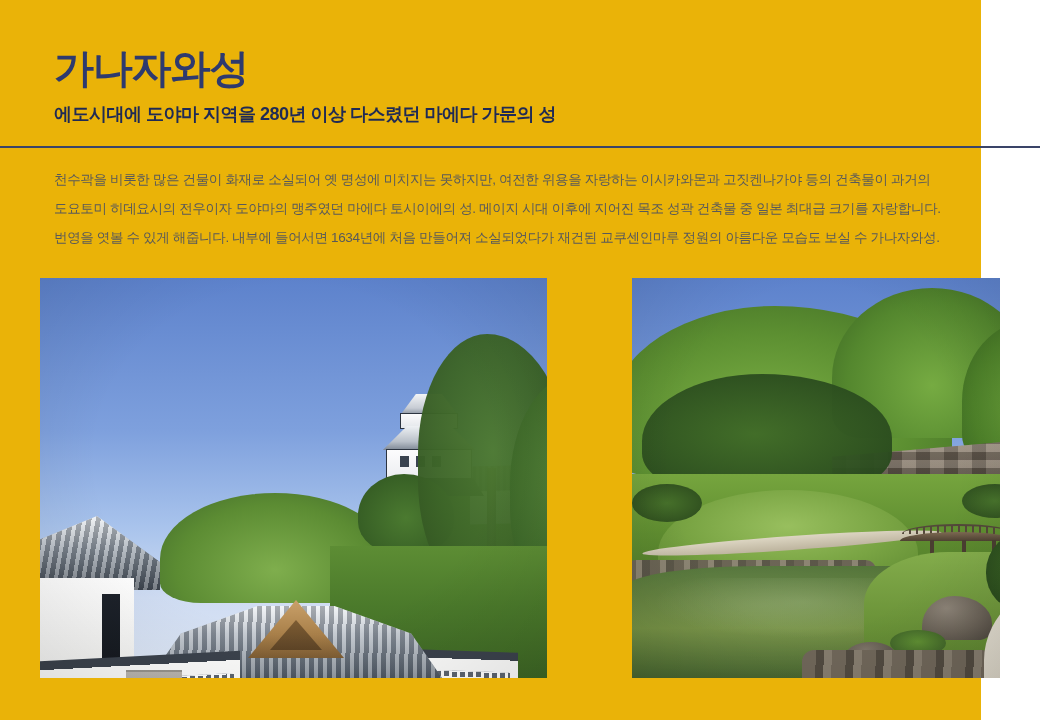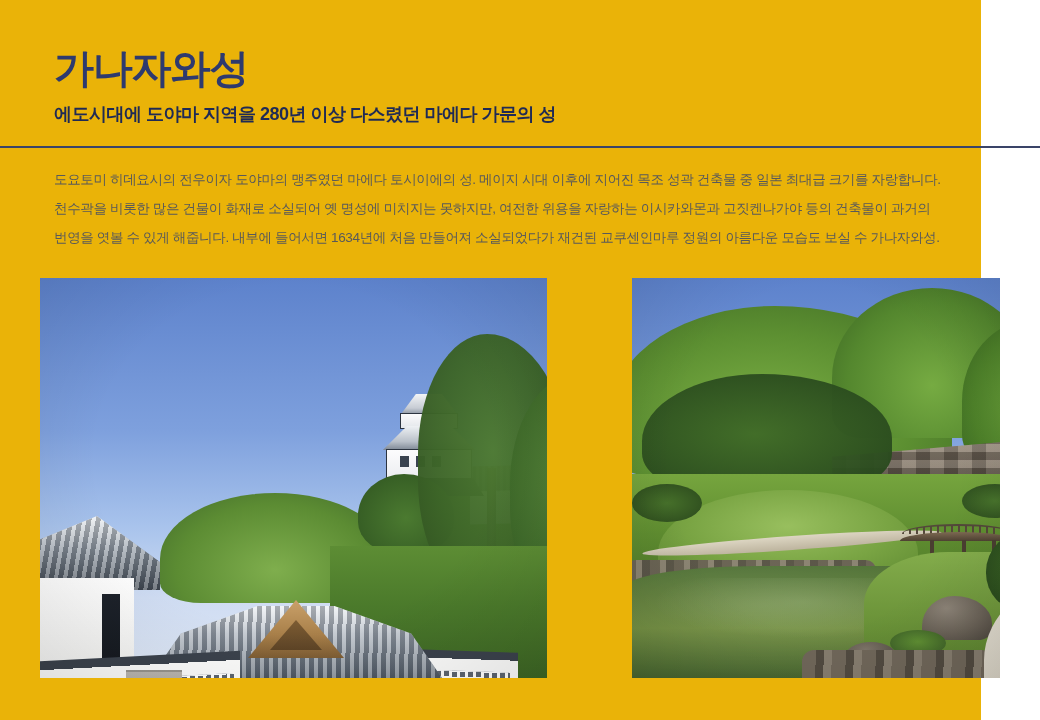--- a/index.html
+++ b/index.html
@@ -413,22 +413,22 @@
 
   <div class="header-block">
     <h1 class="title">가나자와성</h1>
 
     <h2 class="subtitle">에도시대에 도야마 지역을 280년 이상 다스렸던 마에다 가문의 성</h2>
 
     <div class="divider"></div>
   </div>
 
   <p class="body-copy">
+    <span class="ln">천수곽을 비롯한 많은 건물이 화재로 소실되어 옛 명성에 미치지는 못하지만, 여전한 위용을 자랑하는 이시카와몬과 고짓켄나가야 등의 건축물이 과거의</span>
     <span class="ln">도요토미 히데요시의 전우이자 도야마의 맹주였던 마에다 토시이에의 성. 메이지 시대 이후에 지어진 목조 성곽 건축물 중 일본 최대급 크기를 자랑합니다.</span>
-    <span class="ln">천수곽을 비롯한 많은 건물이 화재로 소실되어 옛 명성에 미치지는 못하지만, 여전한 위용을 자랑하는 이시카와몬과 고짓켄나가야 등의 건축물이 과거의</span>
     <span class="ln">번영을 엿볼 수 있게 해줍니다. 내부에 들어서면 1634년에 처음 만들어져 소실되었다가 재건된 교쿠센인마루 정원의 아름다운 모습도 보실 수 가나자와성.</span>
   </p>
 
   <div class="photo-strip">
 
     <figure class="photo photo-left">
       <div class="sky"></div>
 
       <div class="l-hill-far"></div>
       <div class="l-nagaya"></div>

